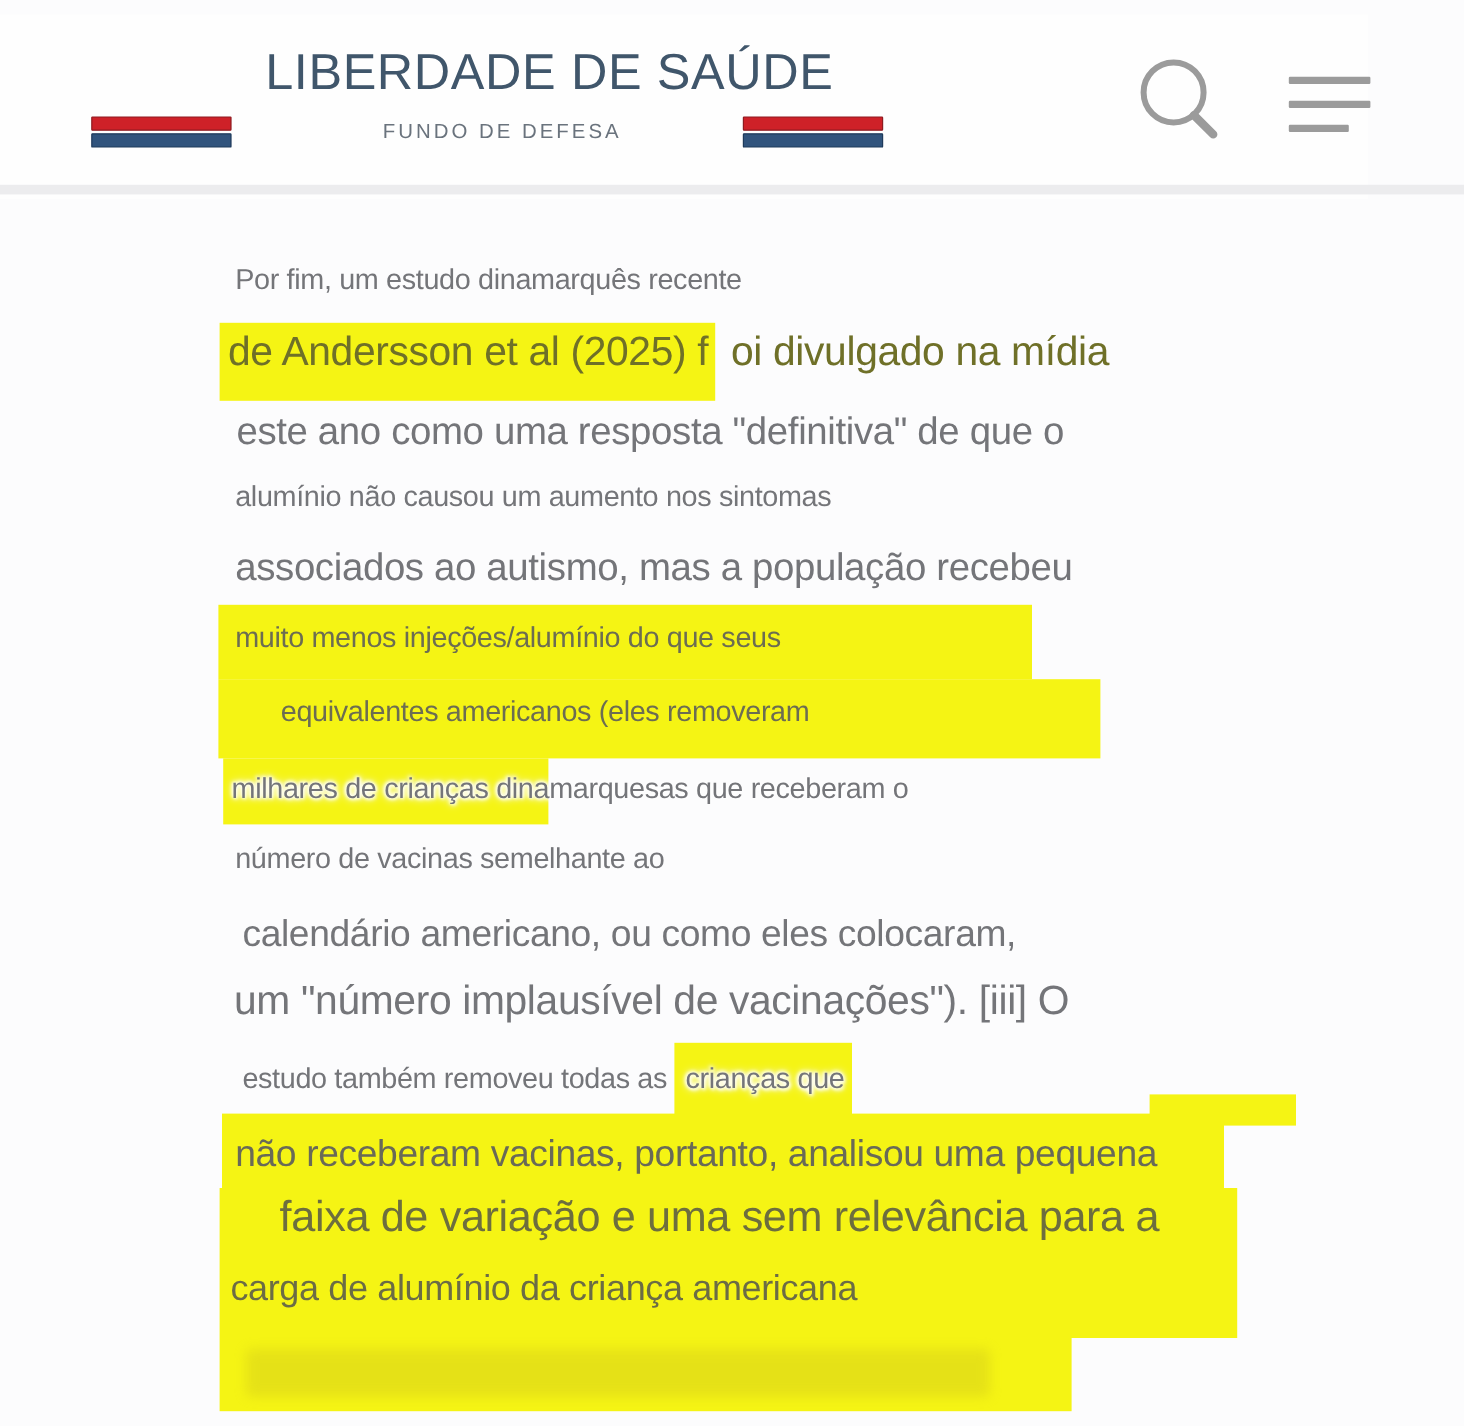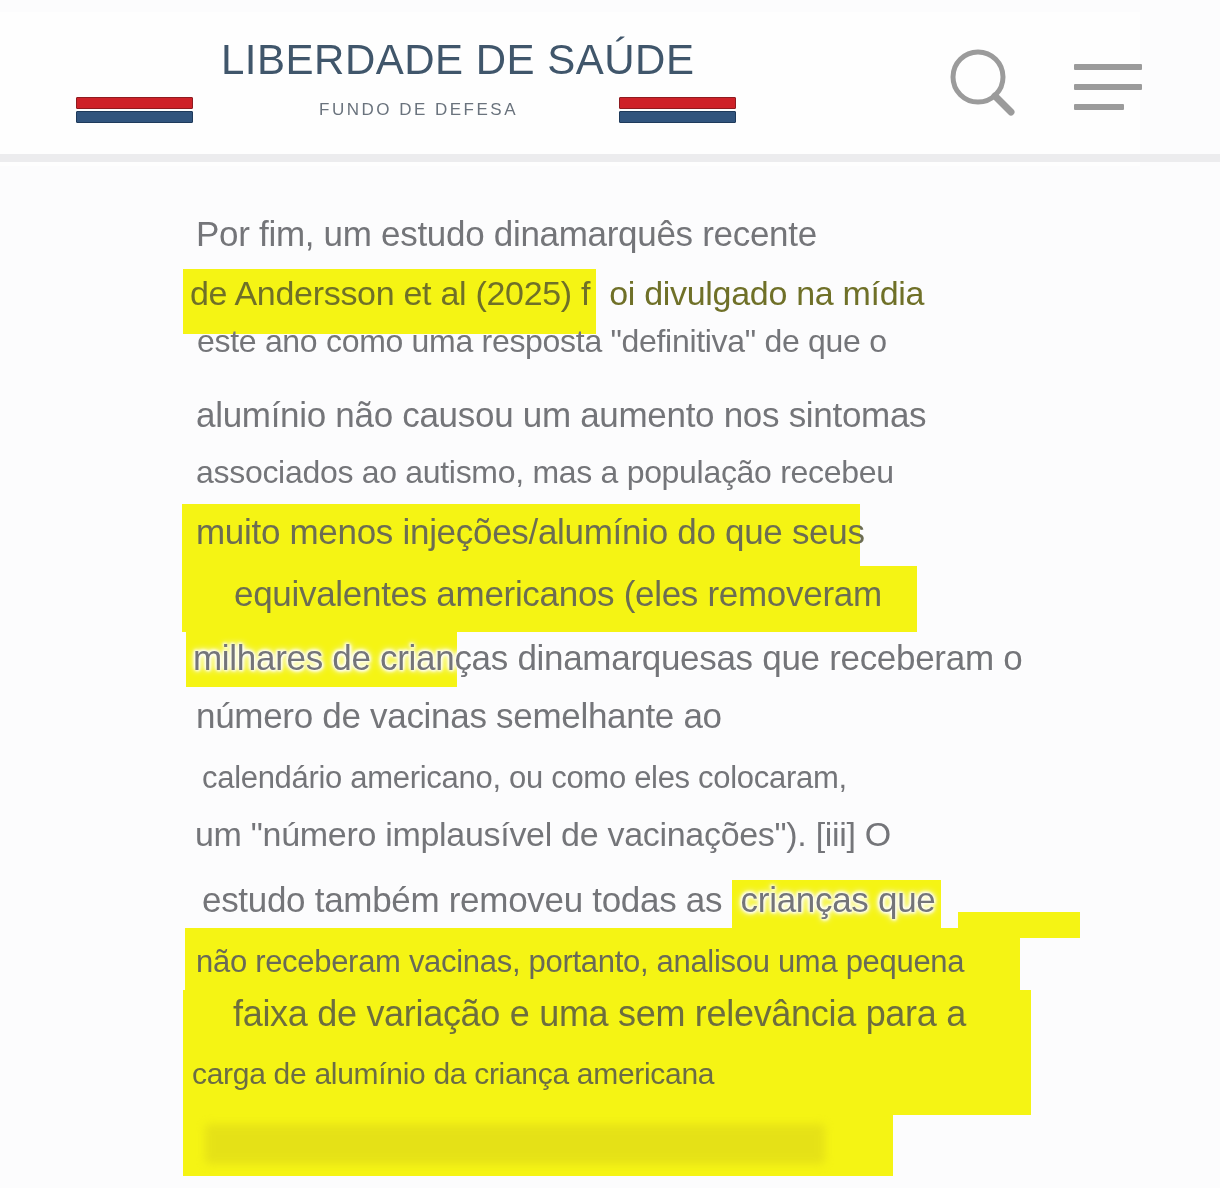--- a/index.html
+++ b/index.html
@@ -25,31 +25,31 @@
   .flag .gap{height:2px;}
   .flag .blue{height:10px;background:#31547D;border:1px solid #1E3A5B;border-radius:1px;}
   .search-btn{position:absolute;left:945px;top:34px;width:78px;height:78px;background:none;border:none;padding:0;cursor:pointer;}
   .menu-btn{position:absolute;left:1066px;top:44px;width:86px;height:62px;background:none;border:none;padding:0;cursor:pointer;}
   .menu-btn .bar{background:#9B9B9B;height:6px;border-radius:1px;margin:0 0 14px 8px;width:68px;}
   .menu-btn .bar.short{width:50px;margin-bottom:0;}
   .divider{position:absolute;left:0;top:154px;width:1220px;height:8px;background:#ECECEE;}
   
   .line{
     position:absolute;margin:0;white-space:nowrap;z-index:2;
-    font-size:35px;line-height:36px;color:#747579;letter-spacing:-0.3px;
+    font-size:24px;line-height:36px;color:#747579;letter-spacing:-0.3px;
   }
   .hl-rect{position:absolute;background:#F5F414;z-index:1;}
   .mark{background:#F5F414;}
   .mark-a{padding:5px 6px 22px 7px;}
-  .mark-c{padding:0 6px 18px 9px;margin-top:12px;}
+  .mark-c{padding:17px 6px 18px 9px;margin-top:12px;}
   .olive{color:#6F7028;margin-left:13px;}
   .halo{text-shadow:0 0 4px #fff,0 0 6px #fff,0 0 9px #fff,1px 1px 3px #fff,-1px -1px 3px #fff;}
   .l0{top:216px;left:196px;}
   .l1{top:275px;left:183px;font-size:34px;color:#6F7028;}
-  .l2{top:323px;left:197px;font-size:32px;}
+  .l2{top:341px;left:197px;font-size:32px;}
   .l3{top:397px;left:196px;}
   .l4{top:454px;left:196px;font-size:32px;}
   .l5{top:514px;left:196px;color:#6C6D52;}
   .l6{top:576px;left:198px;color:#6C6D52;margin-left:36px;}
   .l7{top:640px;left:193px;}
   .l8{top:698px;left:196px;text-align:center;}
   .l9{top:760px;left:202px;font-size:31px;}
   .l10{top:816px;left:195px;font-size:34px;}
   .l11{top:882px;left:202px;}
   .l12{top:944px;left:196px;font-size:31px;color:#696A57;}

